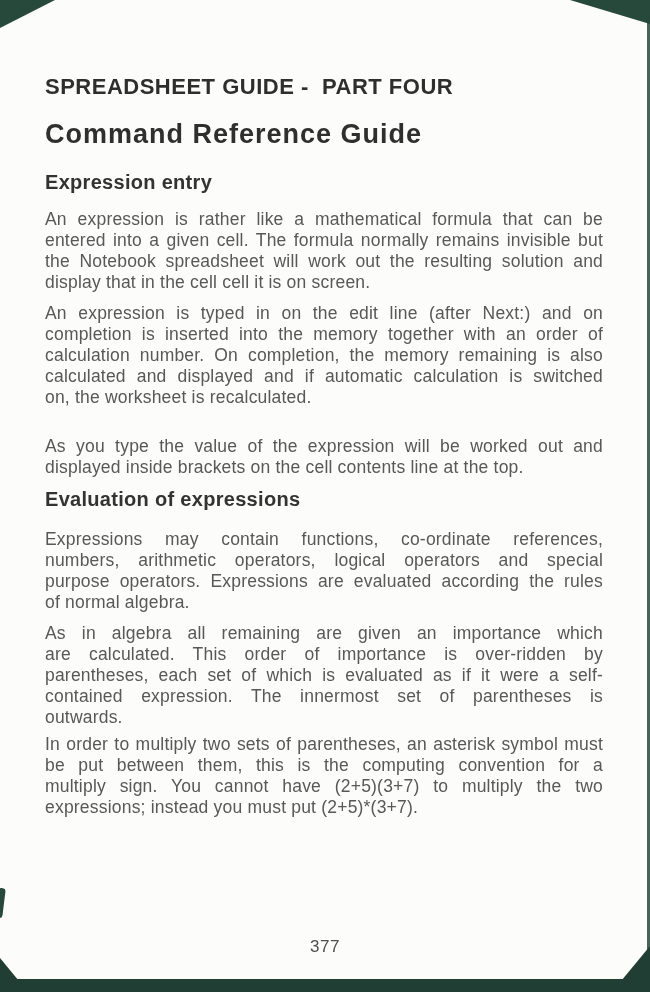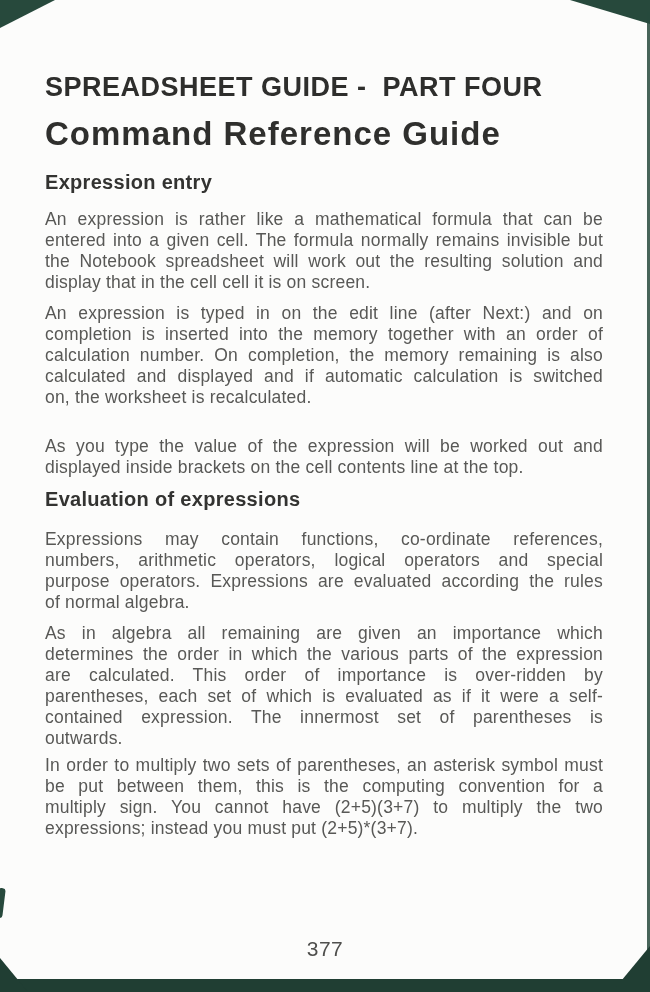--- a/index.html
+++ b/index.html
@@ -10,25 +10,25 @@
     background: #ffffff;
   }
   .page {
     position: relative; width: 650px; height: 992px;
     background: #fcfcfb; overflow: hidden;
   }
   .content {
     position: absolute; left: 45px; top: 73px; width: 558px;
   }
   .title {
-    margin: 0; font-size: 27px; line-height: 28px; font-weight: bold;
+    margin: 0; font-size: 22px; line-height: 28px; font-weight: bold;
     color: #2e2e2c; letter-spacing: 0.5px; white-space: pre-wrap;
   }
   .subtitle {
-    margin: 18px 0 0 0; font-size: 33px; line-height: 30px; font-weight: bold;
+    margin: 18px 0 0 0; font-size: 27px; line-height: 30px; font-weight: bold;
     color: #2f2f2d; letter-spacing: 1px;
   }
   .section-heading {
     margin: 0; font-size: 20px; line-height: 24px; font-weight: bold;
     color: #333331; letter-spacing: 0.3px;
   }
   .section-heading.first { margin-top: 21px; }
   .section-heading.second { margin-top: 9px; }
   .para {
     font-size: 17.5px; line-height: 21px; color: #585856;
@@ -37,21 +37,21 @@
   .para .line { text-align: justify; text-align-last: justify; }
   .para .line.last { text-align: left; text-align-last: left; }
   .p-a { margin-top: 15px; }
   .p-b { margin-top: 10px; }
   .p-c { margin-top: 28px; }
   .p-d { margin-top: 18px; }
   .p-e { margin-top: 10px; }
   .p-f { margin-top: 6px; }
   .page-number {
     position: absolute; top: 937px; left: 0; right: 0;
-    text-align: center; font-size: 21px; color: #4f4f4d; letter-spacing: 0.5px;
+    text-align: center; font-size: 17px; color: #4f4f4d; letter-spacing: 0.5px;
   }
   
   .mark { position: absolute; width: 0; height: 0; }
   .mark-tl { top: 0; left: 0; border-top: 28px solid var(--scan); border-right: 55px solid transparent; }
   .mark-tr { top: 0; right: 0; border-top: 24px solid var(--scan); border-left: 80px solid transparent; }
   .mark-right-line { top: 12px; right: 0; bottom: 40px; width: 3px; height: auto; background: var(--scan); opacity: 0.85; }
   .mark-bottom-band { left: 0; right: 0; bottom: 0; width: auto; height: 13px; background: var(--scan-dark); }
   .mark-bl { bottom: 0; left: 0; border-bottom: 34px solid var(--scan-dark); border-right: 28px solid transparent; }
   .mark-br { bottom: 0; right: 0; border-bottom: 46px solid var(--scan-dark); border-left: 38px solid transparent; }
   .mark-left-nub { left: -3px; top: 888px; width: 7px; height: 30px; background: var(--scan); border-radius: 3px; transform: rotate(7deg); }
@@ -97,21 +97,20 @@
     <section>
       <h3 class="section-heading second">Evaluation of expressions</h3>
       <div class="para p-d">
           <div class="line">Expressions may contain functions, co-ordinate references,</div>
           <div class="line">numbers, arithmetic operators, logical operators and special</div>
           <div class="line">purpose operators.  Expressions are evaluated according the rules</div>
           <div class="line last">of normal algebra.</div>
         </div>
       <div class="para p-e">
           <div class="line">As in algebra all remaining are given an importance which</div>
-          <div class="line">determines the order in which the various parts of the expression</div>
           <div class="line">are calculated. This order of importance is over-ridden by</div>
           <div class="line">parentheses, each set of which is evaluated as if it were a self-</div>
           <div class="line">contained expression. The innermost set of parentheses is</div>
           <div class="line last">outwards.</div>
         </div>
       <div class="para p-f">
           <div class="line">In order to multiply two sets of parentheses, an asterisk symbol must</div>
           <div class="line">be put between them, this is the computing convention for a</div>
           <div class="line">multiply sign. You cannot have (2+5)(3+7) to multiply the two</div>
           <div class="line last">expressions; instead you must put (2+5)*(3+7).</div>

